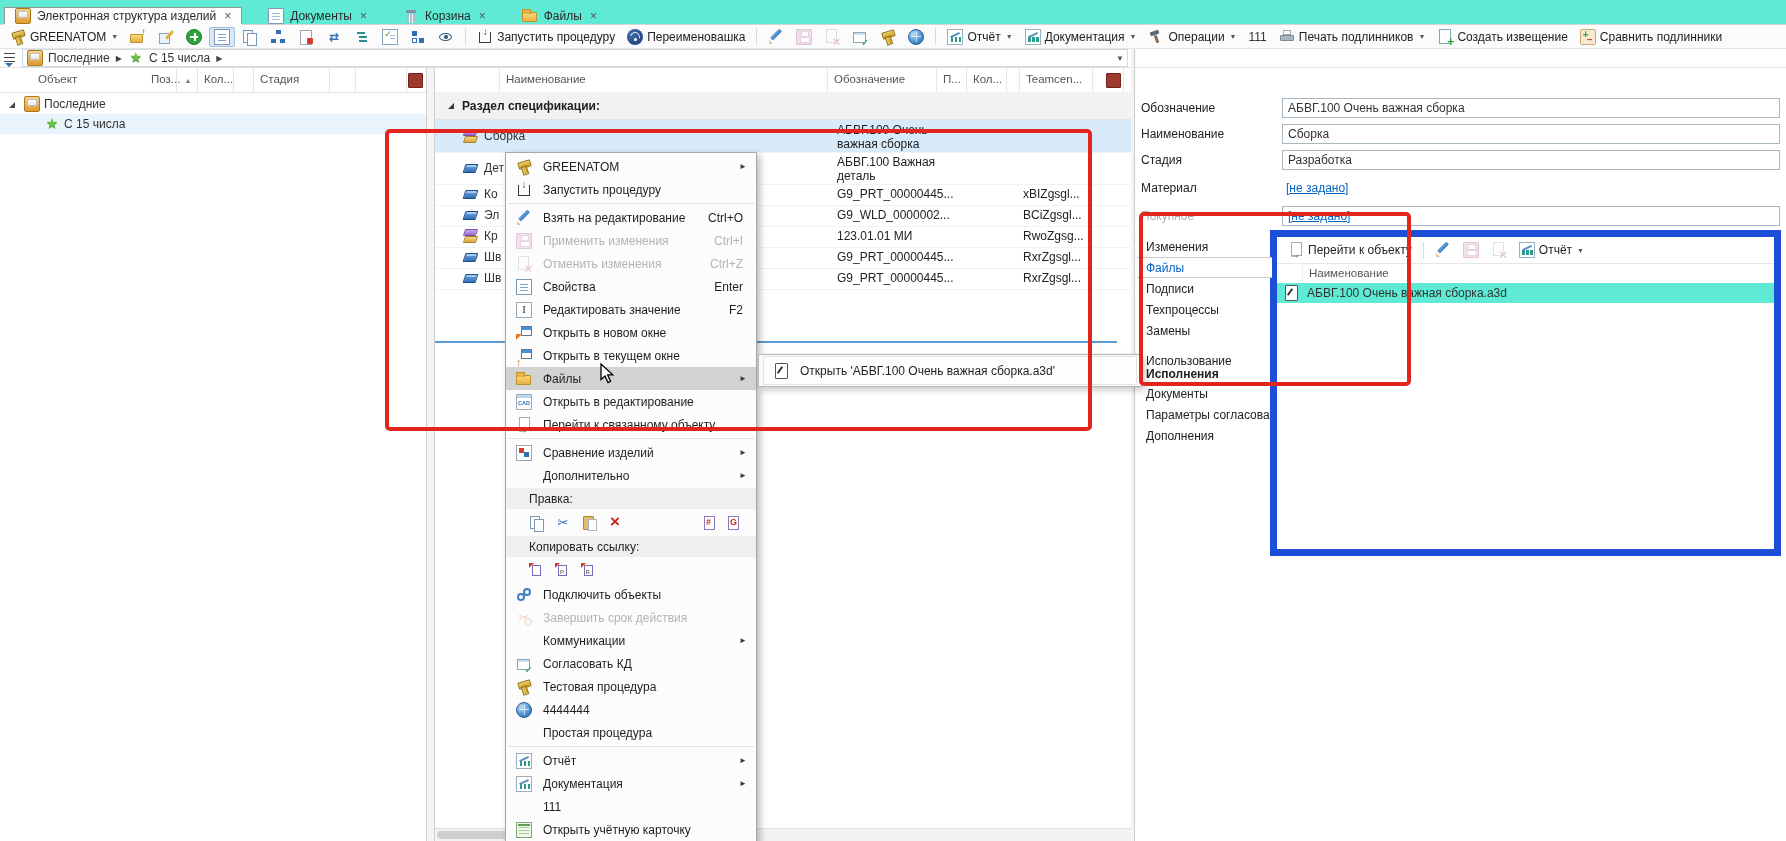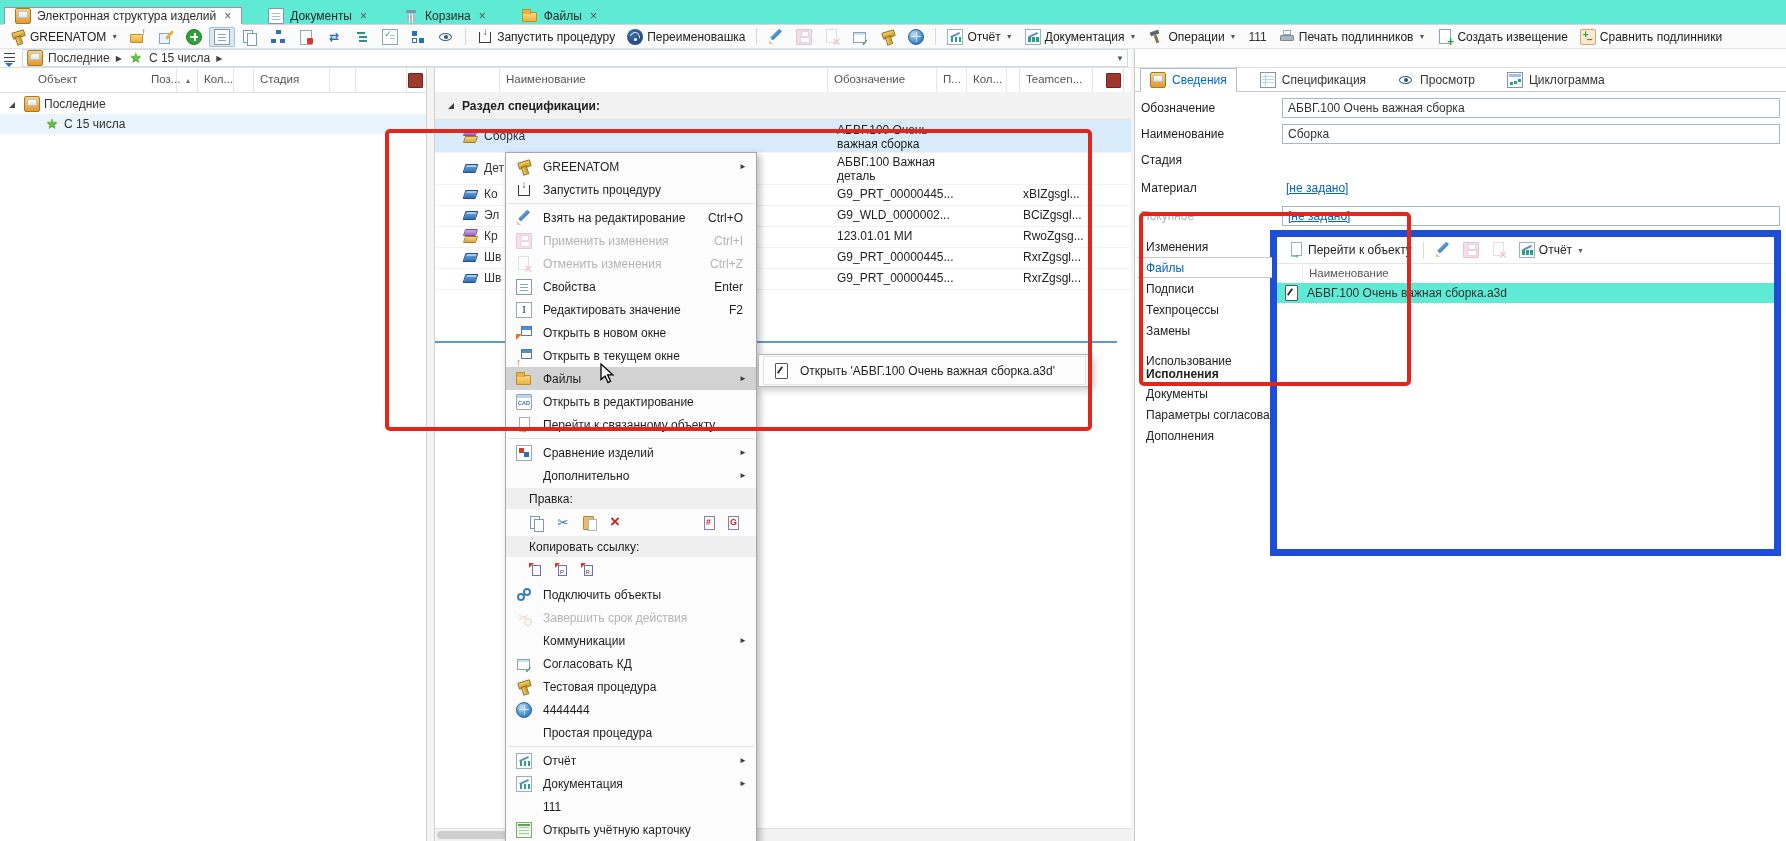--- a/index.html
+++ b/index.html
@@ -212,21 +212,21 @@
 .mi.disabled .ic{opacity:.5}
 .mi.hl{background:#d2d2d2}
 .mi-short{color:#1e1e1e;margin-right:4px;white-space:nowrap}
 .mi-arrow{font-size:8px;color:#3c3c3c}
 .msep{height:1px;background:#e2e2e2;margin:2px 2px}
 .mlabel{height:21px;display:flex;align-items:center;padding-left:23px;background:#efefef;color:#1e1e1e;margin:1px 0}
 .micons{height:25px;display:flex;align-items:center;gap:10px;padding:0 14px 0 23px}
 .mright{margin-left:auto;display:flex;gap:8px}
 
 
-.ctxsub{position:absolute;left:758px;top:354px;width:333px;height:33px;background:#fcfcfc;border:1px solid #b5b5b5;box-shadow:3px 3px 7px rgba(0,0,0,.22);display:flex;align-items:center;padding:0 4px;z-index:60;box-sizing:border-box}
+.ctxsub{position:absolute;left:758px;top:354px;width:384px;height:33px;background:#fcfcfc;border:1px solid #b5b5b5;box-shadow:3px 3px 7px rgba(0,0,0,.22);display:flex;align-items:center;padding:0 4px;z-index:60;box-sizing:border-box}
 .subitem{flex:1;height:27px;border:1px solid #e3e3e3;background:#fdfdfd;display:flex;align-items:center;gap:11px;padding:0 9px;white-space:nowrap;color:#1e1e1e}
 
 
 .rr{position:absolute;border:4px solid #e2261c;border-radius:5px;z-index:80;pointer-events:none}
 .rr1{left:385px;top:129px;width:699px;height:294px}
 .rr2{left:1139px;top:212px;width:264px;height:166px}
 .cursor{position:absolute;left:600px;top:363px;z-index:70;pointer-events:none}
 </style>
 </head>
 <body>
@@ -469,53 +469,38 @@
       <div class="selline"></div>
     </div>
     <div class="hscroll">
       <div class="hthumb"></div>
     </div>
   </div>
 
   <div class="vsplit2"></div>
 
   <div class="rightpanel">
-    <div class="rtabs" id="rtabs">
-        <div class="rtab active">
-          <span class="ic esi-box-icon"></span>
-          <span>Сведения</span>
-        </div>
-        <div class="rtab">
-          <span class="ic spec-table-icon"></span>
-          <span>Спецификация</span>
-        </div>
-        <div class="rtab">
-          <span class="ic view-eye-icon"></span>
-          <span>Просмотр</span>
-        </div>
-        <div class="rtab">
-          <span class="ic cyclogram-icon"></span>
-          <span>Циклограмма</span>
-        </div>
-      </div>
     <div class="fields" id="fields">
         <div class="frow" style="top: 30px;">
           <span class="flab">Обозначение</span>
           <div class="fbox">
             <span>АБВГ.100 Очень важная сборка</span>
           </div>
         </div>
         <div class="frow" style="top: 56px;">
           <span class="flab">Наименование</span>
           <div class="fbox">
             <span>Сборка</span>
           </div>
         </div>
         <div class="frow" style="top: 82px;">
           <span class="flab">Стадия</span>
+          <div class="fbox">
+            <span>Разработка</span>
+          </div>
         </div>
         <div class="frow" style="top: 110px;">
           <span class="flab">Материал</span>
           <span class="flink plain">[не задано]</span>
         </div>
         <div class="frow" style="top: 138px;">
           <span class="flab muted">Покупное</span>
           <div class="fbox">
             <span class="flink">[не задано]</span>
           </div>

